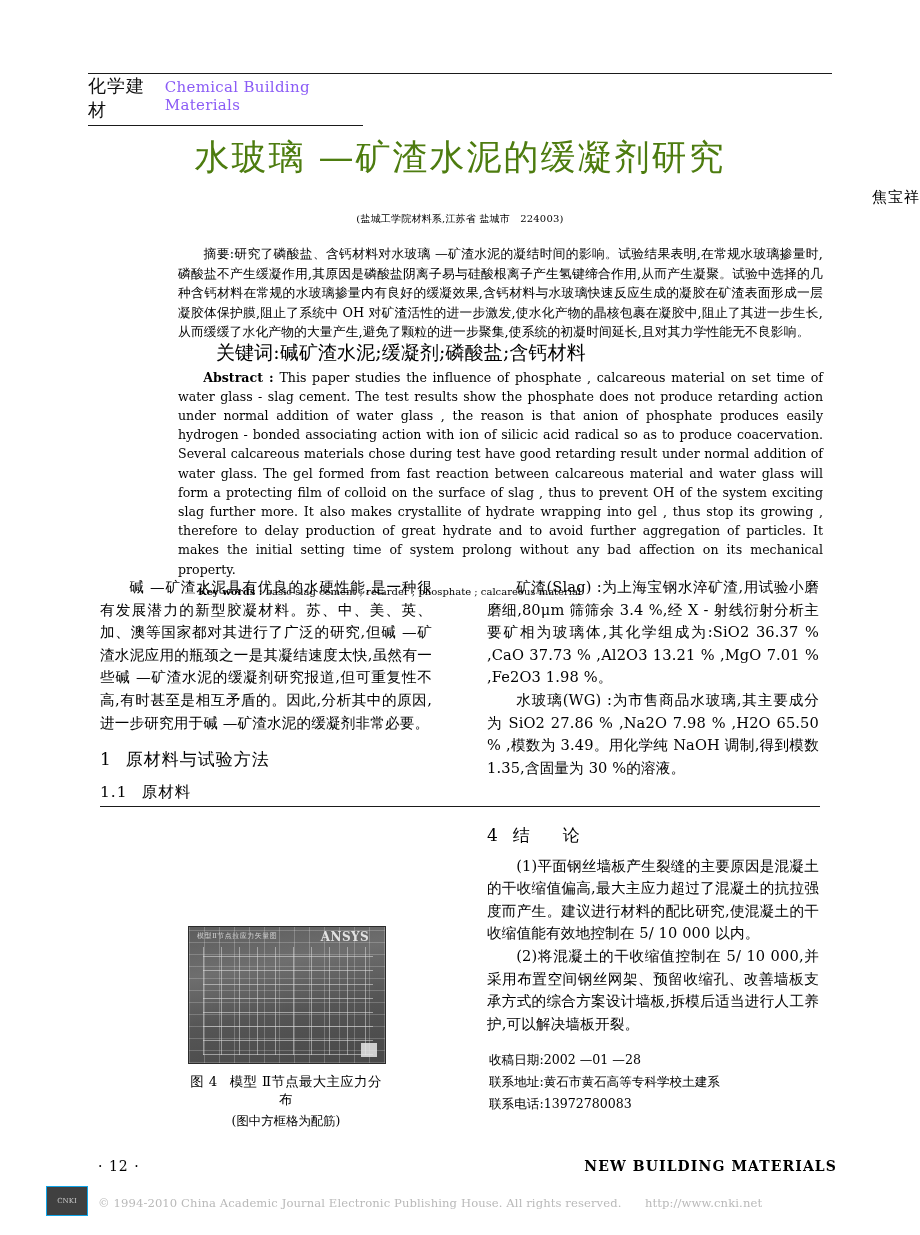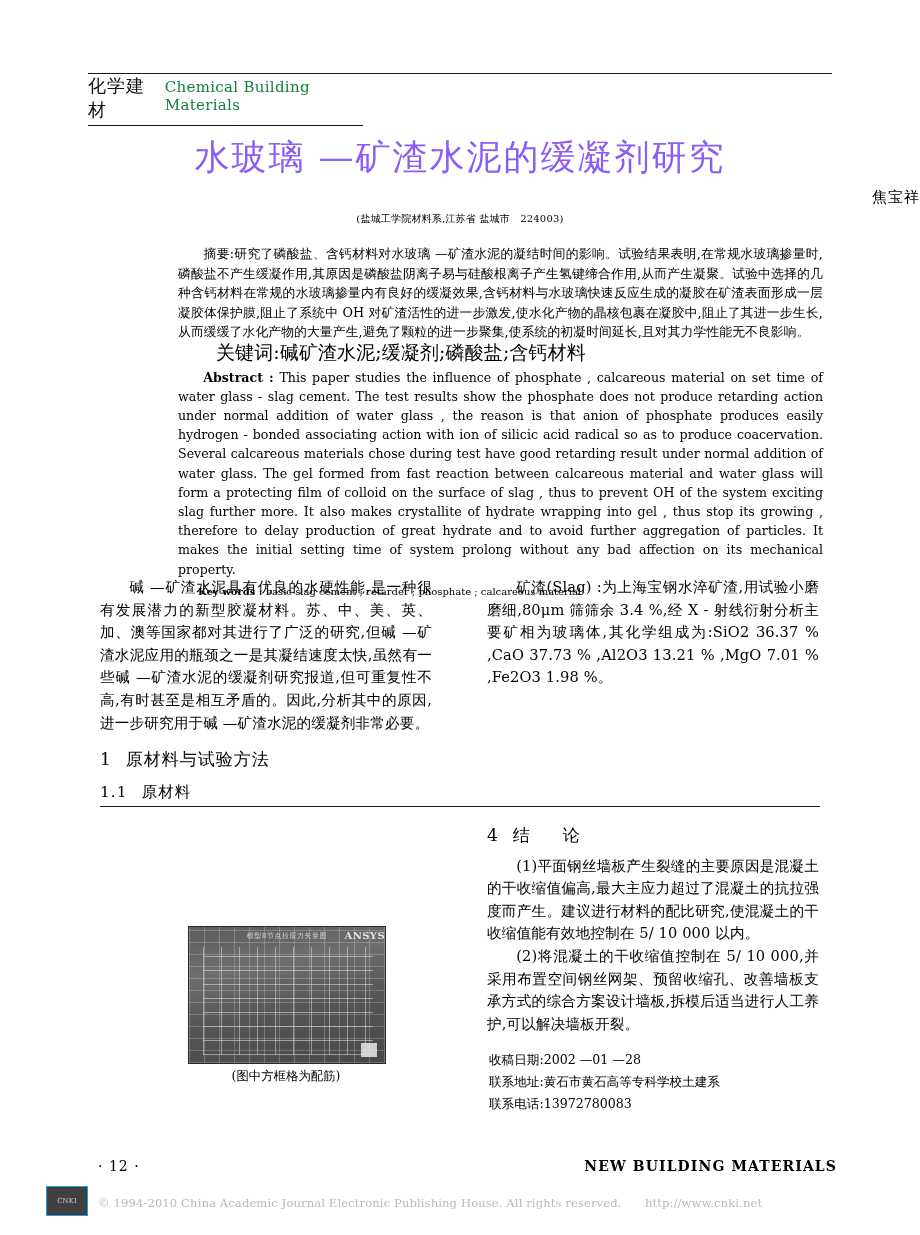--- a/index.html
+++ b/index.html
@@ -37,42 +37,42 @@
   .runhead-cn {
     font-family: "DejaVu Serif", "Liberation Serif", serif;
     font-size: 18px;
     letter-spacing: 1px;
     color: #111;
   }
   .runhead-en {
     font-family: "DejaVu Serif", "Liberation Serif", serif;
     font-size: 15px;
     letter-spacing: 0.3px;
-    color: #15803d;
+    color: #8b5cf6;
     margin-top: 36px;
   }
   .runhead-rule {
     position: absolute;
     left: 0;
     top: 31px;
     width: 744px;
     height: 0;
     border-top: 1.2px solid #1a1a1a;
   }
 
   
   .title {
     position: absolute;
     left: 0;
     top: 134px;
     width: 920px;
     text-align: center;
     font-size: 35px;
     letter-spacing: 2px;
-    color: #8b5cf6;
+    color: #4d7c0f;
     font-family: "DejaVu Serif", "Liberation Serif", serif;
   }
   .author {
     position: absolute;
     left: 0;
     top: 188px;
     width: 920px;
     text-align: right;
     font-size: 15px;
     letter-spacing: 1px;
@@ -186,31 +186,30 @@
     background:
       repeating-linear-gradient(0deg, rgba(255,255,255,0.20) 0px, rgba(255,255,255,0.20) 1px, rgba(0,0,0,0) 1px, rgba(0,0,0,0) 12px),
       repeating-linear-gradient(90deg, rgba(255,255,255,0.22) 0px, rgba(255,255,255,0.22) 1px, rgba(0,0,0,0) 1px, rgba(0,0,0,0) 15px),
       linear-gradient(170deg, #5d5d5d 0%, #6e6e6e 30%, #555 60%, #484848 100%);
     border: 1px solid #2b2b2b;
     position: relative;
     overflow: hidden;
   }
   .fig-title {
     position: absolute;
-    left: 0; right: 0; top: 4px;
-    text-align: center;
+    left: 8px; right: 0; top: 4px;
     font-size: 7px;
     color: #e6e6e6;
     letter-spacing: 0.5px;
     opacity: 0.85;
   }
   .fig-brand {
     position: absolute;
-    right: 0; top: 3px;
-    font-size: 10px;
+    right: 16px; top: 3px;
+    font-size: 12px;
     font-weight: bold;
     color: #f0f0f0;
     letter-spacing: 0.4px;
     opacity: 0.9;
   }
   .fig-grid {
     position: absolute;
     left: 14px; right: 12px; top: 20px; bottom: 8px;
     background:
       repeating-linear-gradient(0deg, rgba(225,225,225,0.55) 0, rgba(225,225,225,0.55) 1px, transparent 1px, transparent 14px),
@@ -322,32 +321,36 @@
     <h2 class="sec">
       <span class="num">1</span><span class="txt">原材料与试验方法</span>
     </h2>
     <h3 class="subsec">
       <span class="num">1.1</span><span class="txt">原材料</span>
     </h3>
   </div>
 
   <div class="col col-right">
     <p class="body"><span>矿渣(Slag) :</span><span>为上海宝钢水淬矿渣,用试验小磨磨细,80μm 筛筛余 3.4 %,经 X - 射线衍射分析主要矿相为玻璃体,其化学组成为:SiO2 36.37 % ,CaO 37.73 % ,Al2O3 13.21 % ,MgO 7.01 % ,Fe2O3 1.98 %。</span></p>
+    <p class="body"><span>水玻璃(WG) :</span><span>为市售商品水玻璃,其主要成分为 SiO2 27.86 % ,Na2O 7.98 % ,H2O 65.50 % ,模数为 3.49。用化学纯 NaOH 调制,得到模数 1.35,含固量为 30 %的溶液。</span></p>
   </div>
 
   <div class="mid-rule"></div>
 
 
   <div class="figure">
     <div class="figure-img">
       <div class="fig-title">模型Ⅱ节点拉应力矢量图</div>
       <div class="fig-brand">ANSYS</div>
       <div class="fig-grid"></div>
       <div class="fig-blob"></div>
     </div>
+    <div class="fig-cap">
+      <span class="lbl">图 4</span><span>模型 Ⅱ节点最大主应力分布</span>
+    </div>
     <div class="fig-sub">(图中方框格为配筋)</div>
   </div>
 
   <div class="col col-right-lower" style="position:absolute;">
     <h2 class="sec sec-conc" style="margin-top:0;">
       <span class="num">4</span><span class="txt">结　论</span>
     </h2>
     <p class="body">(1)平面钢丝墙板产生裂缝的主要原因是混凝土的干收缩值偏高,最大主应力超过了混凝土的抗拉强度而产生。建议进行材料的配比研究,使混凝土的干收缩值能有效地控制在 5/ 10 000 以内。</p>
     <p class="body">(2)将混凝土的干收缩值控制在 5/ 10 000,并采用布置空间钢丝网架、预留收缩孔、改善墙板支承方式的综合方案设计墙板,拆模后适当进行人工养护,可以解决墙板开裂。</p>
   </div>

